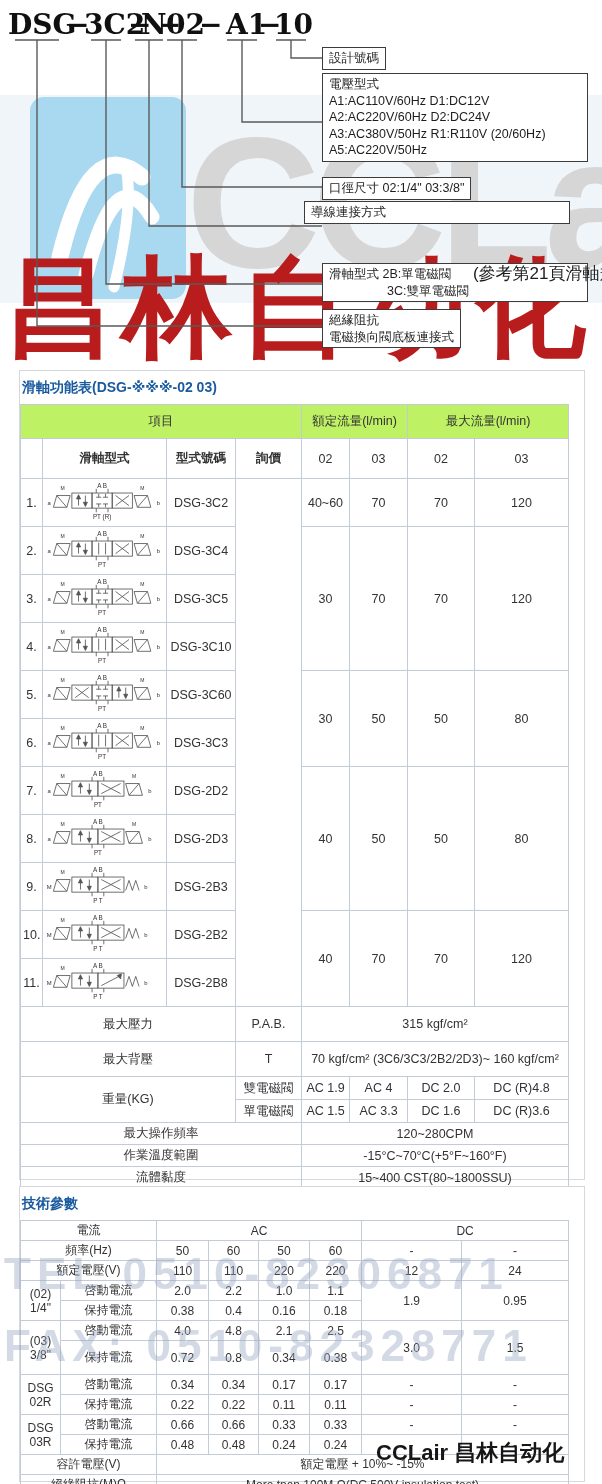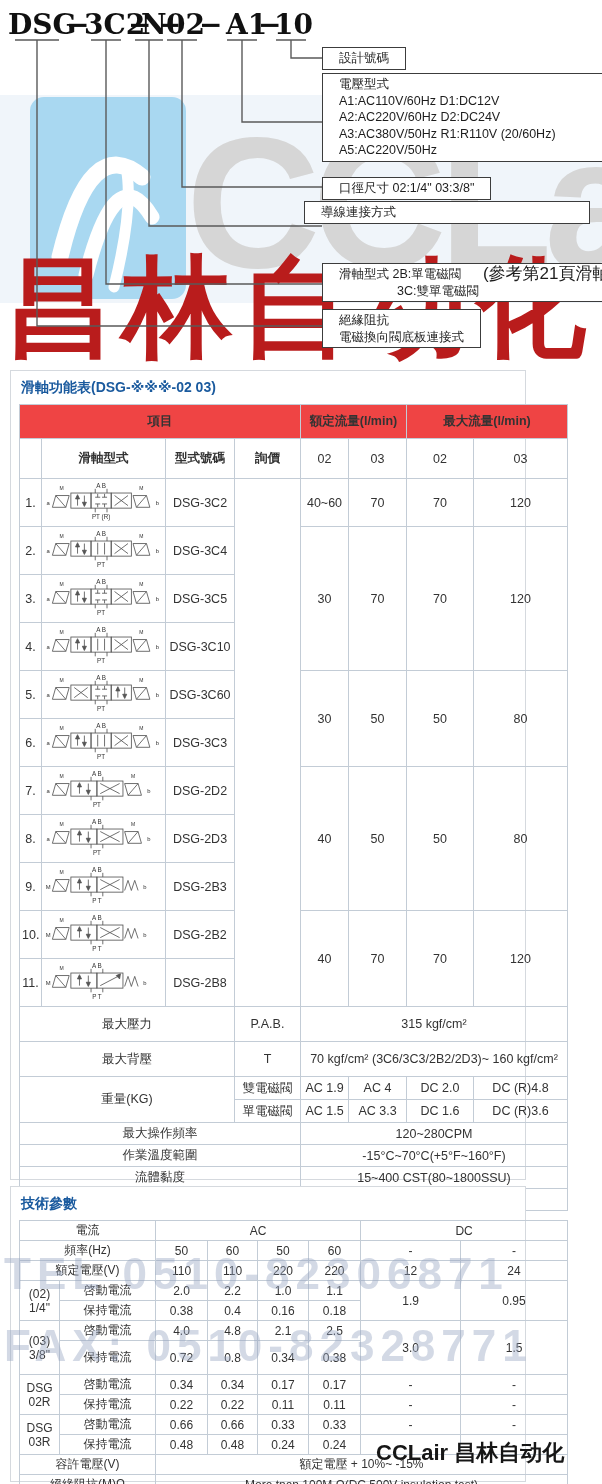--- a/index.html
+++ b/index.html
@@ -9,35 +9,35 @@
   #top{position:absolute;top:0;left:0;width:602px;height:369px;overflow:hidden}
   .wm-band{position:absolute;top:95px;left:0;width:602px;height:208px;background:rgba(205,223,238,.30);z-index:0}
   .wm-logo{position:absolute;top:97px;left:30px;width:156px;height:202px;background:#a9d8f1;border-radius:14px;z-index:1}
   .wm-cc{position:absolute;top:110px;left:186px;font-size:186px;line-height:1;font-weight:bold;
          color:#d6d6d6;letter-spacing:-8px;white-space:nowrap;z-index:1}
   .wm-cn{position:absolute;top:252px;left:4px;font-size:110px;line-height:1;font-weight:bold;
          color:#b91c1c;letter-spacing:8px;white-space:nowrap;z-index:1}
   .seg{position:absolute;top:8px;font-family:"DejaVu Serif","Liberation Serif",serif;
        font-weight:bold;font-size:28px;color:#101010;z-index:3;white-space:nowrap}
   #connector{position:absolute;top:0;left:0;z-index:2;pointer-events:none}
-  .callout{position:absolute;border:1px solid #3c3c3c;background:#fff;padding:2px 16px;
+  .callout{position:absolute;border:1px solid #3c3c3c;background:#fff;padding:2px 6px;
            font-size:12.5px;line-height:16.5px;color:#1d1d1d;z-index:3;white-space:nowrap}
   .co-flex{display:flex;align-items:flex-start;gap:4px}
   .indent{padding-left:58px}
   .co-note{font-size:17px;white-space:nowrap}
   
-  .panel{position:absolute;left:10px;width:516px;background:#fff;border:1px solid #d5d9de;
-         box-sizing:border-box;padding:7px 8px;z-index:2}
+  .panel{position:absolute;left:19px;width:566px;background:#fff;border:1px solid #d5d9de;
+         box-sizing:border-box;padding:7px 0;z-index:2}
   #spool-panel{top:370px;height:810px}
   #tech-panel{top:1186px;height:296px}
   .panel h2{margin:1px 0 7px 2px;font-size:14px;color:#1a5a9e;font-weight:bold}
   table{border-collapse:collapse;table-layout:fixed;width:548px}
   td,th{border:1px solid #c3ccd6;font-size:12.5px;text-align:center;vertical-align:middle;
         padding:1px 2px;font-weight:normal;color:#333;overflow:hidden}
-  th.hdr{background:#ef4444;font-weight:bold}
+  th.hdr{background:#bef264;font-weight:normal}
   th.b{font-weight:bold}
   #tech-table td{font-size:12px}
   td.pre{white-space:pre-line}
   svg text{font-family:"Liberation Sans","DejaVu Sans",sans-serif}
   
   .wm-line{position:absolute;left:4px;font-size:44px;font-weight:bold;line-height:1;
            color:rgba(150,165,192,.42);letter-spacing:6px;white-space:nowrap;z-index:5}
   #wm-tel{top:1252px}
   #wm-fax{top:1324px}
   #footer-brand{position:absolute;top:1438px;left:376px;font-size:22px;font-weight:bold;

